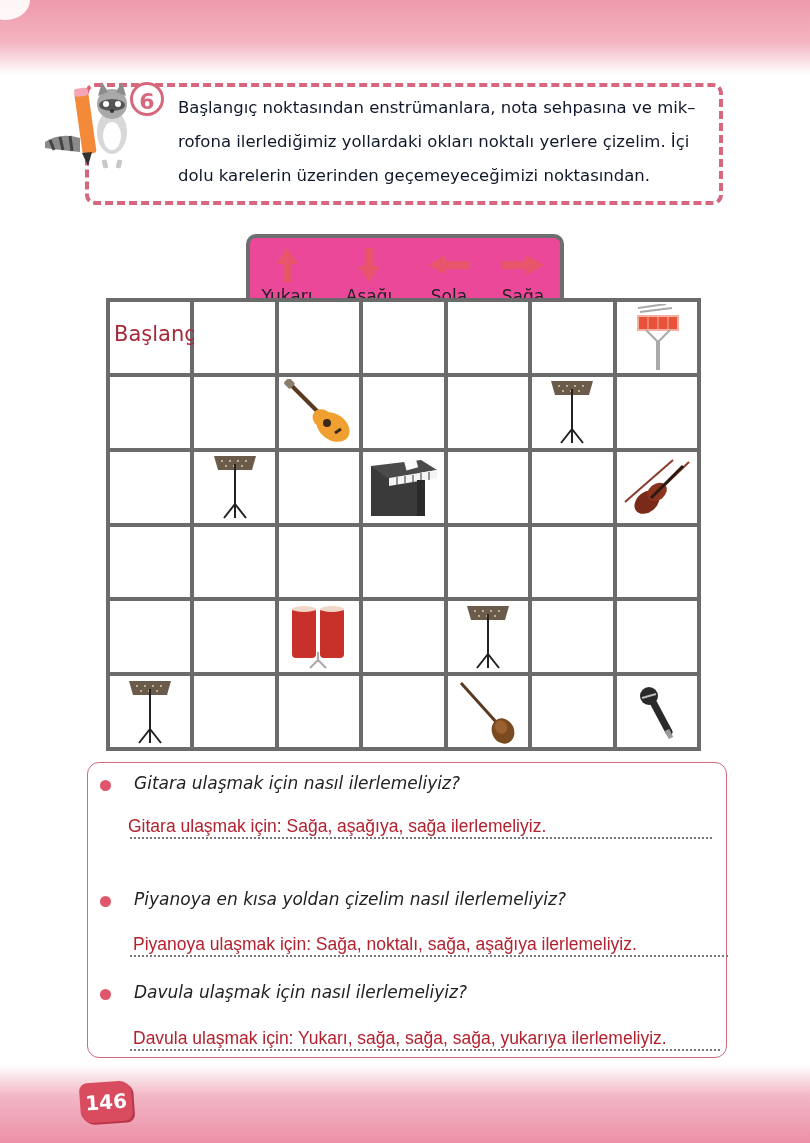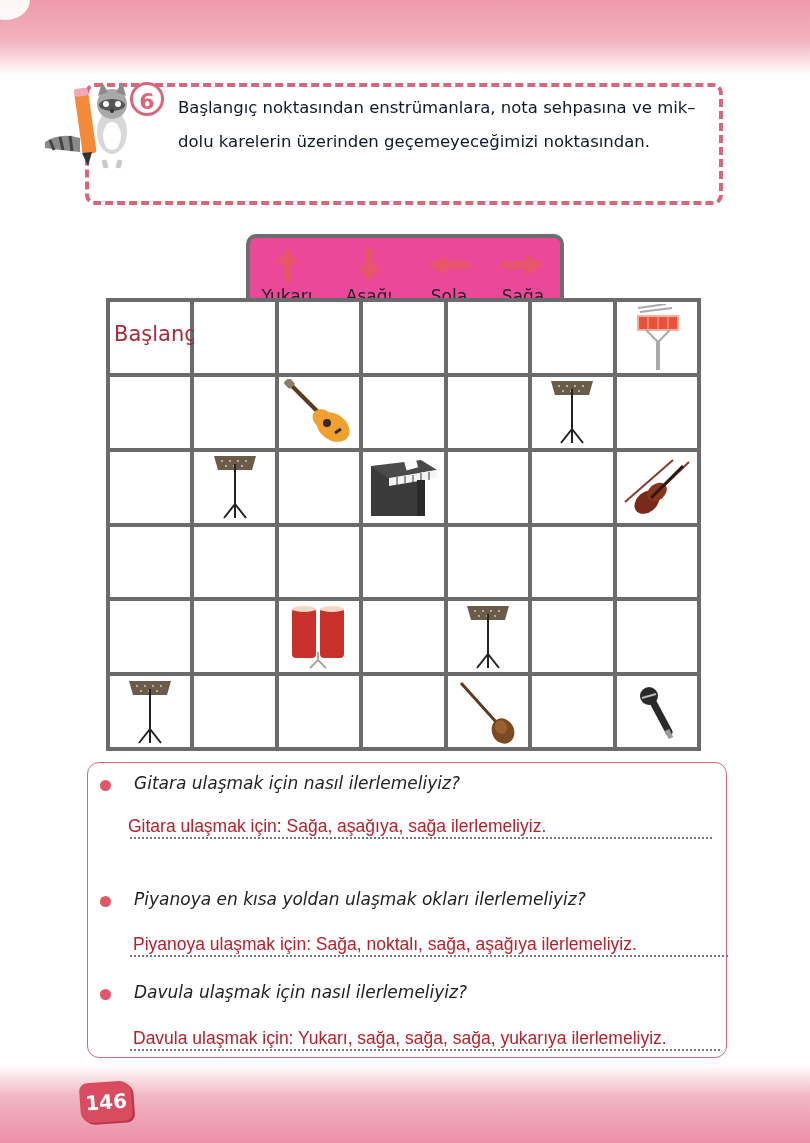--- a/index.html
+++ b/index.html
@@ -50,20 +50,21 @@
   <polygon points="86,16 82,2 76,12" fill="#8c8c8c"></polygon>
   <ellipse cx="72" cy="25" rx="13" ry="6" fill="#555"></ellipse>
   <circle cx="66" cy="24" r="3" fill="#fff"></circle>
     <circle cx="78" cy="24" r="3" fill="#fff"></circle>
   <circle cx="72" cy="31" r="2" fill="#333"></circle>
   <path d="M64 80 L66 88 M80 80 L78 88" stroke="#c8c8c8" stroke-width="5"></path>
 </svg>
 <div class="num-badge">6</div>
 <div class="instr-text">
   <div>Başlangıç noktasından enstrümanlara, nota sehpasına ve mik–</div>
+  <div>rofona ilerlediğimiz yollardaki okları noktalı yerlere çizelim. İçi</div>
   <div>dolu karelerin üzerinden geçemeyeceğimizi noktasından.</div>
 </div>
 
 <div class="legend-box">
   <div class="legend-item" style="left:2px;">
     <div class="arrow">
         <svg width="22" height="34" viewBox="0 0 22 34">
           <polygon points="11,0 22,16 15,16 15,34 7,34 7,16 0,16" fill="#e8566c"></polygon>
         </svg>
       </div>
@@ -273,21 +274,21 @@
 </div>
 
 <div class="q-box"></div>
 
 <div class="q-dot" style="left:100px;top:780px;"></div>
 <div class="q-text" style="left:134px;top:773px;">Gitara ulaşmak için nasıl ilerlemeliyiz?</div>
 <div class="a-line" style="left:130px;top:837px;width:582px;"></div>
 <div class="a-text" style="left:128px;top:816px;">Gitara ulaşmak için: Sağa, aşağıya, sağa ilerlemeliyiz.</div>
 
 <div class="q-dot" style="left:100px;top:896px;"></div>
-<div class="q-text" style="left:134px;top:889px;">Piyanoya en kısa yoldan ulaşmak okları ilerlemeliyiz?</div>
+<div class="q-text" style="left:134px;top:889px;">Piyanoya en kısa yoldan çizelim nasıl ilerlemeliyiz?</div>
 <div class="a-line" style="left:130px;top:955px;width:598px;"></div>
 <div class="a-text" style="left:133px;top:934px;">Piyanoya ulaşmak için: Sağa, noktalı, sağa, aşağıya ilerlemeliyiz.</div>
 
 <div class="q-dot" style="left:100px;top:989px;"></div>
 <div class="q-text" style="left:134px;top:982px;">Davula ulaşmak için nasıl ilerlemeliyiz?</div>
 <div class="a-line" style="left:130px;top:1049px;width:590px;"></div>
 <div class="a-text" style="left:133px;top:1028px;">Davula ulaşmak için: Yukarı, sağa, sağa, sağa, yukarıya ilerlemeliyiz.</div>
 
 <div class="bottom-band"></div>
 <div class="page-num">146</div>

